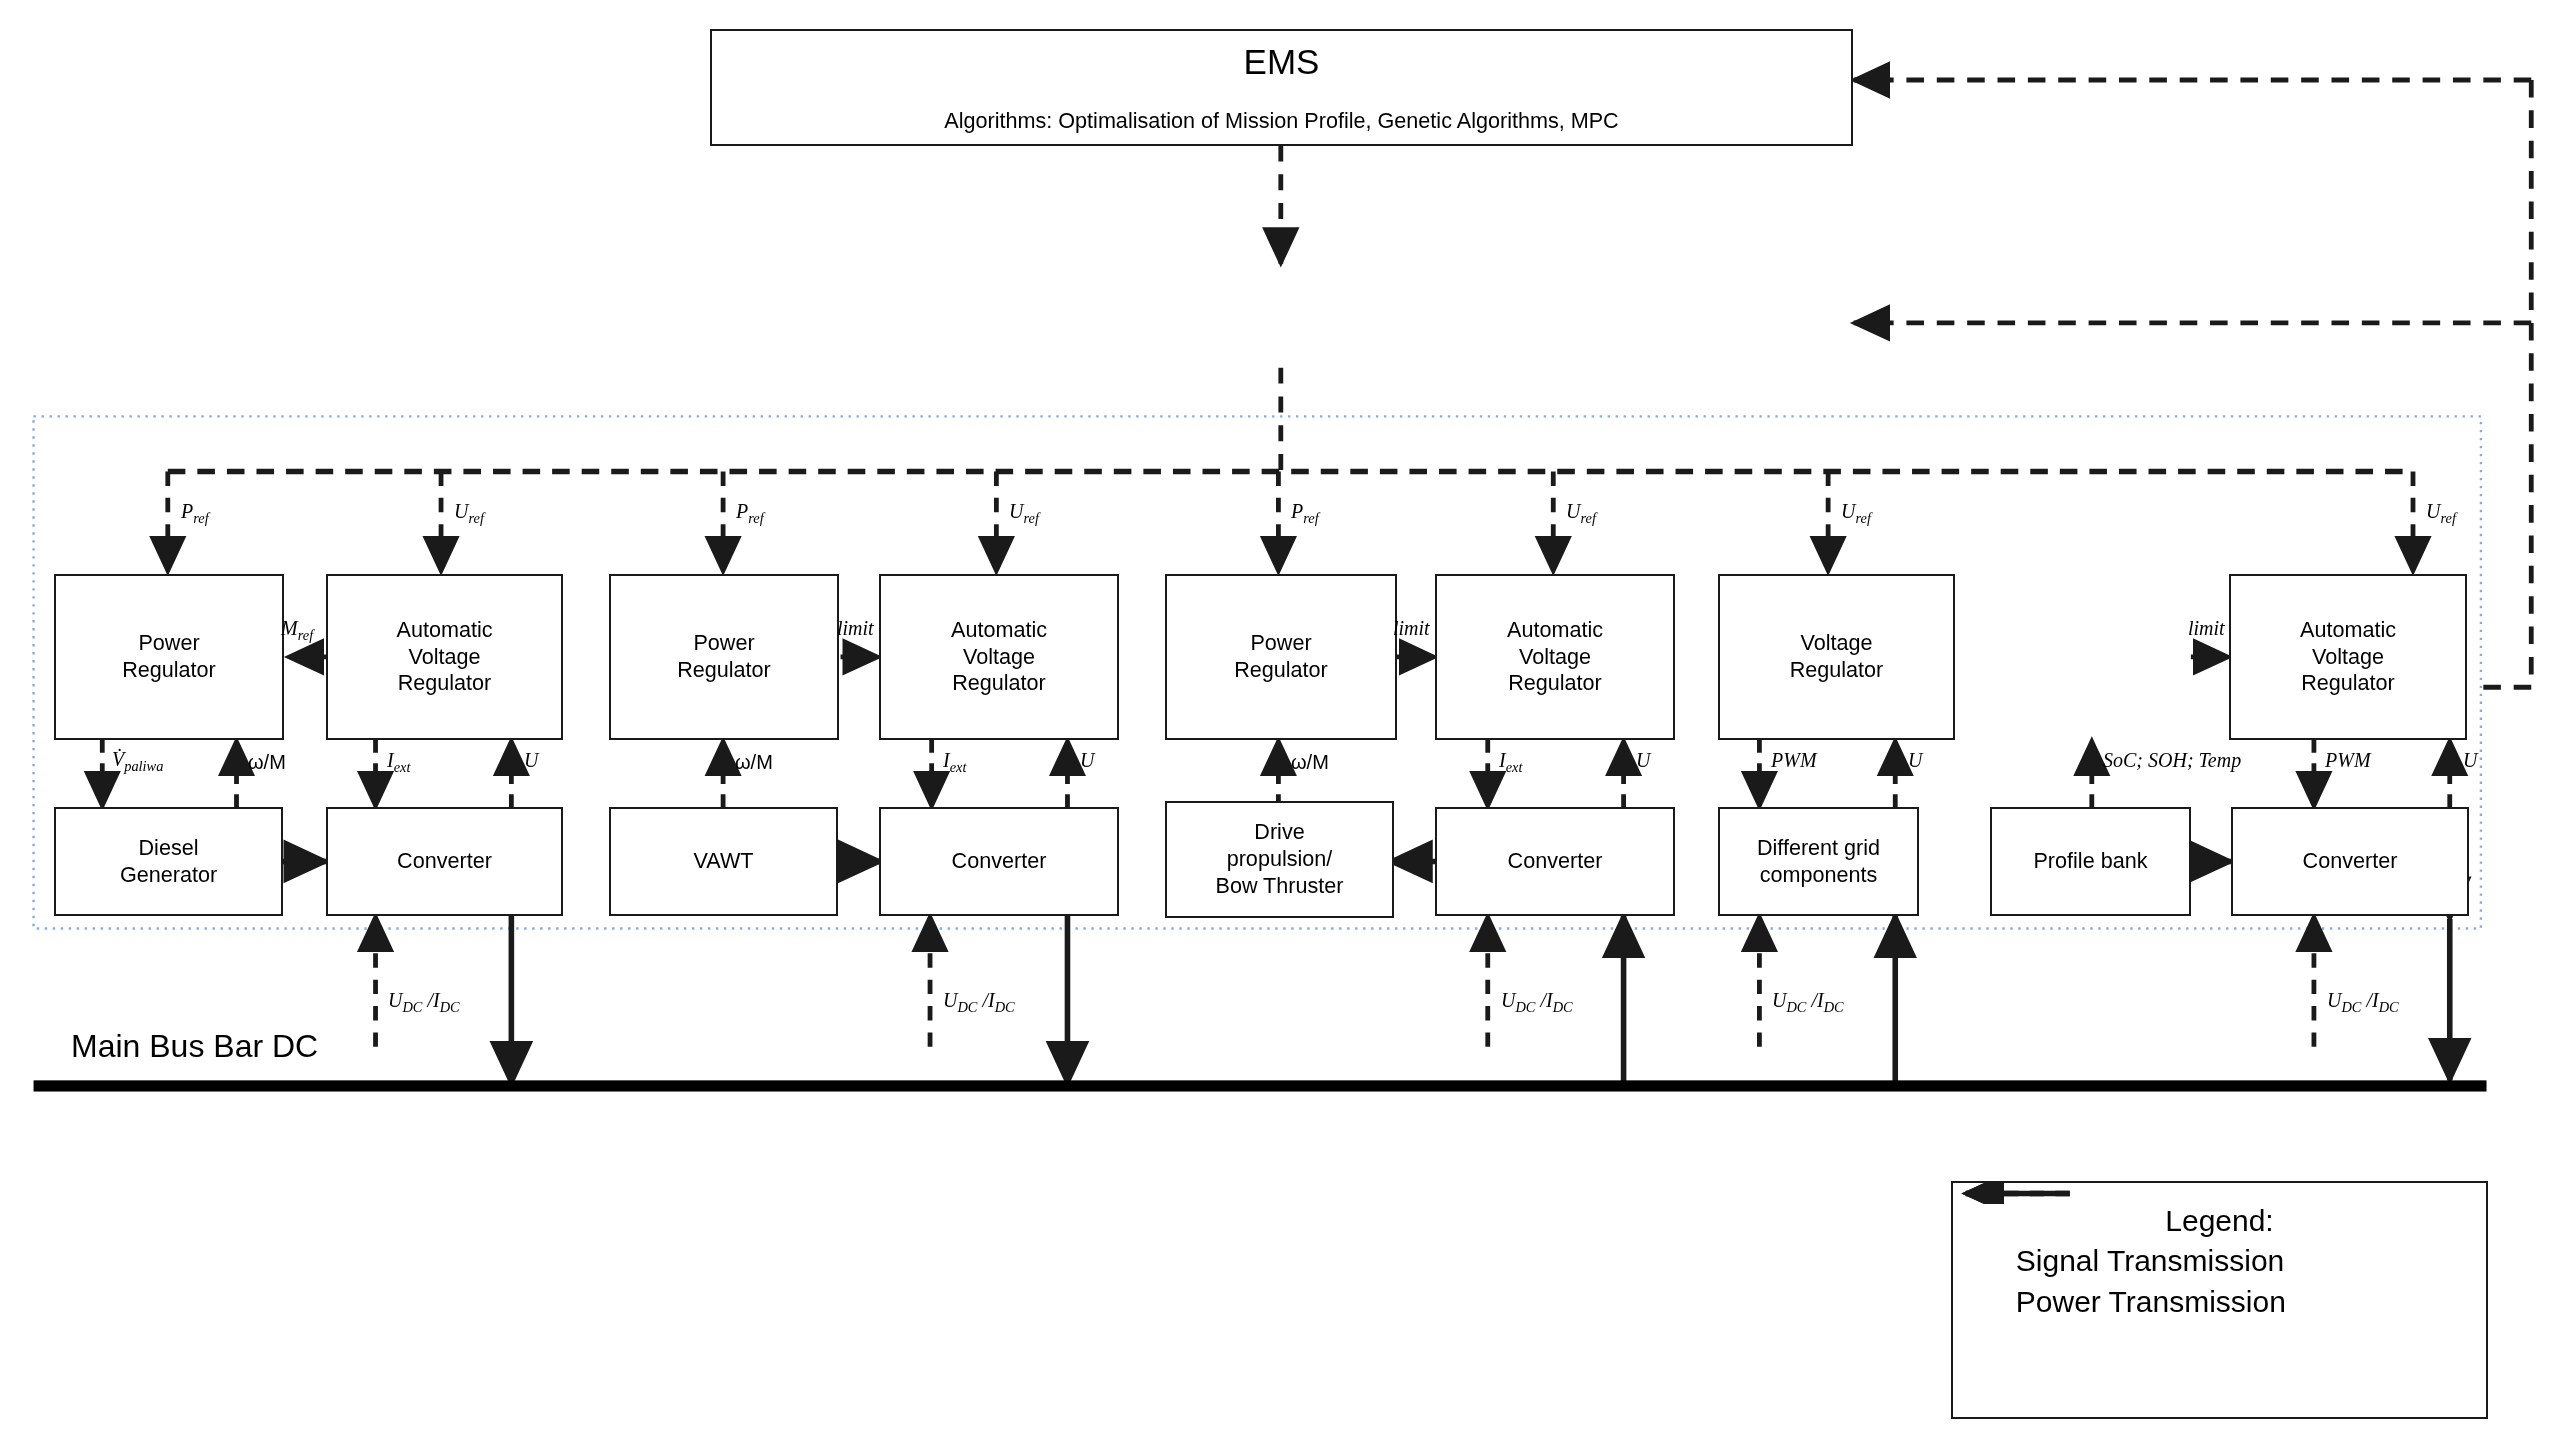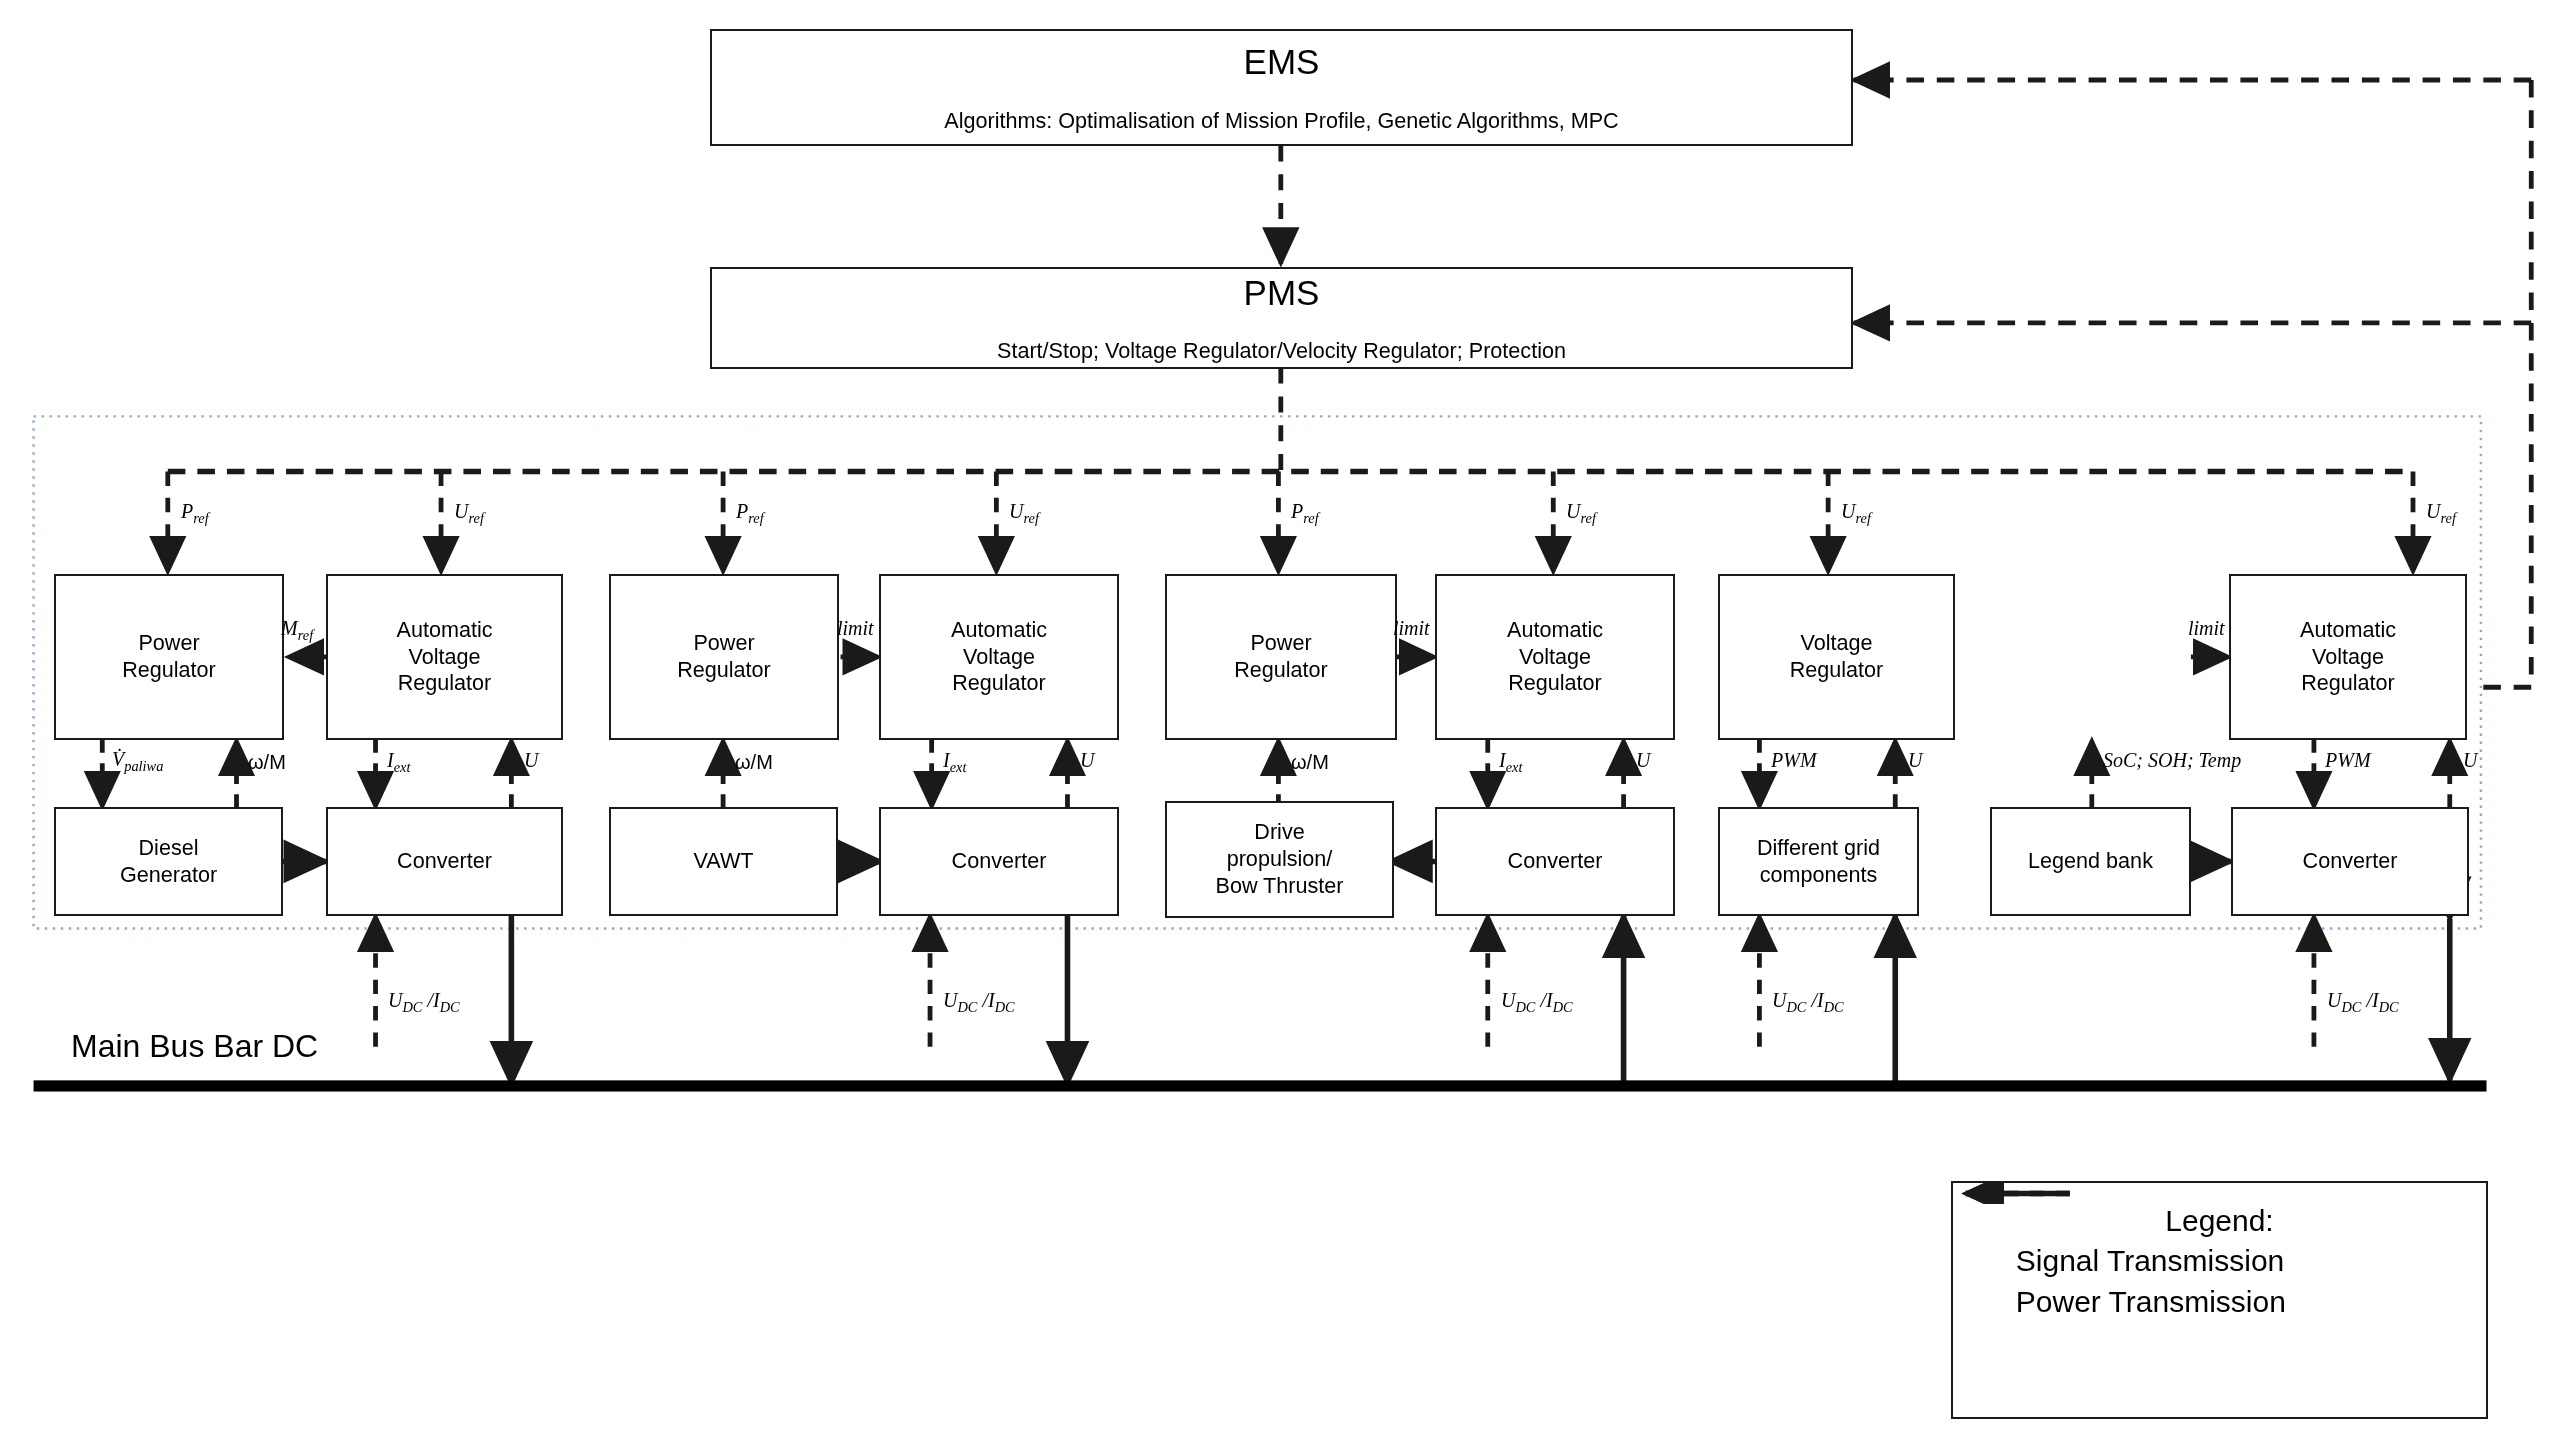--- a/index.html
+++ b/index.html
@@ -136,24 +136,20 @@
       <path d="M3168,100 L3168,860"></path>
       <path d="M3168,860 L3100,860"></path>
     </g>
   </svg>
 
   <div class="bx hdr" style="left:710px;top:29px;width:1143px;height:117px;flex-direction:column;">
     <div class="t">EMS</div>
     <div class="s">Algorithms: Optimalisation of Mission Profile, Genetic Algorithms, MPC</div>
   </div>
 
-  <div class="bx hdr" style="left:710px;top:267px;width:1143px;height:102px;flex-direction:column;">
-    <div class="t">PMS</div>
-    <div class="s">Start/Stop;  Voltage Regulator/Velocity Regulator; Protection</div>
-  </div>
 
   <div class="bx ctl" style="left:54px;top:574px;width:230px;height:166px;">
     <span>Power<br>Regulator</span>
     </div>
   <div class="bx ctl" style="left:326px;top:574px;width:237px;height:166px;">
     <span>Automatic<br>Voltage<br>Regulator</span>
     </div>
   <div class="bx ctl" style="left:609px;top:574px;width:230px;height:166px;">
     <span>Power<br>Regulator</span>
     </div>
@@ -188,21 +184,21 @@
   <div class="bx ctl" style="left:1165px;top:801px;width:229px;height:117px;">
     <span>Drive<br>propulsion/<br>Bow Thruster</span>
     </div>
   <div class="bx ctl" style="left:1435px;top:807px;width:240px;height:109px;">
     <span>Converter</span>
     </div>
   <div class="bx ctl" style="left:1718px;top:807px;width:201px;height:109px;">
     <span>Different grid<br>components</span>
     </div>
   <div class="bx ctl" style="left:1990px;top:807px;width:201px;height:109px;">
-    <span>Legend bank</span>
+    <span>Profile bank</span>
     </div>
   <div class="bx ctl" style="left:2231px;top:807px;width:238px;height:109px;">
     <span>Converter</span>
     </div>
 
   <div class="lbl" style="left:181px;top:500px;">
     <span>P</span><sub class="sub">ref</sub></div>
   <div class="lbl" style="left:454px;top:500px;">
     <span>U</span><sub class="sub">ref</sub></div>
   <div class="lbl" style="left:736px;top:500px;">

